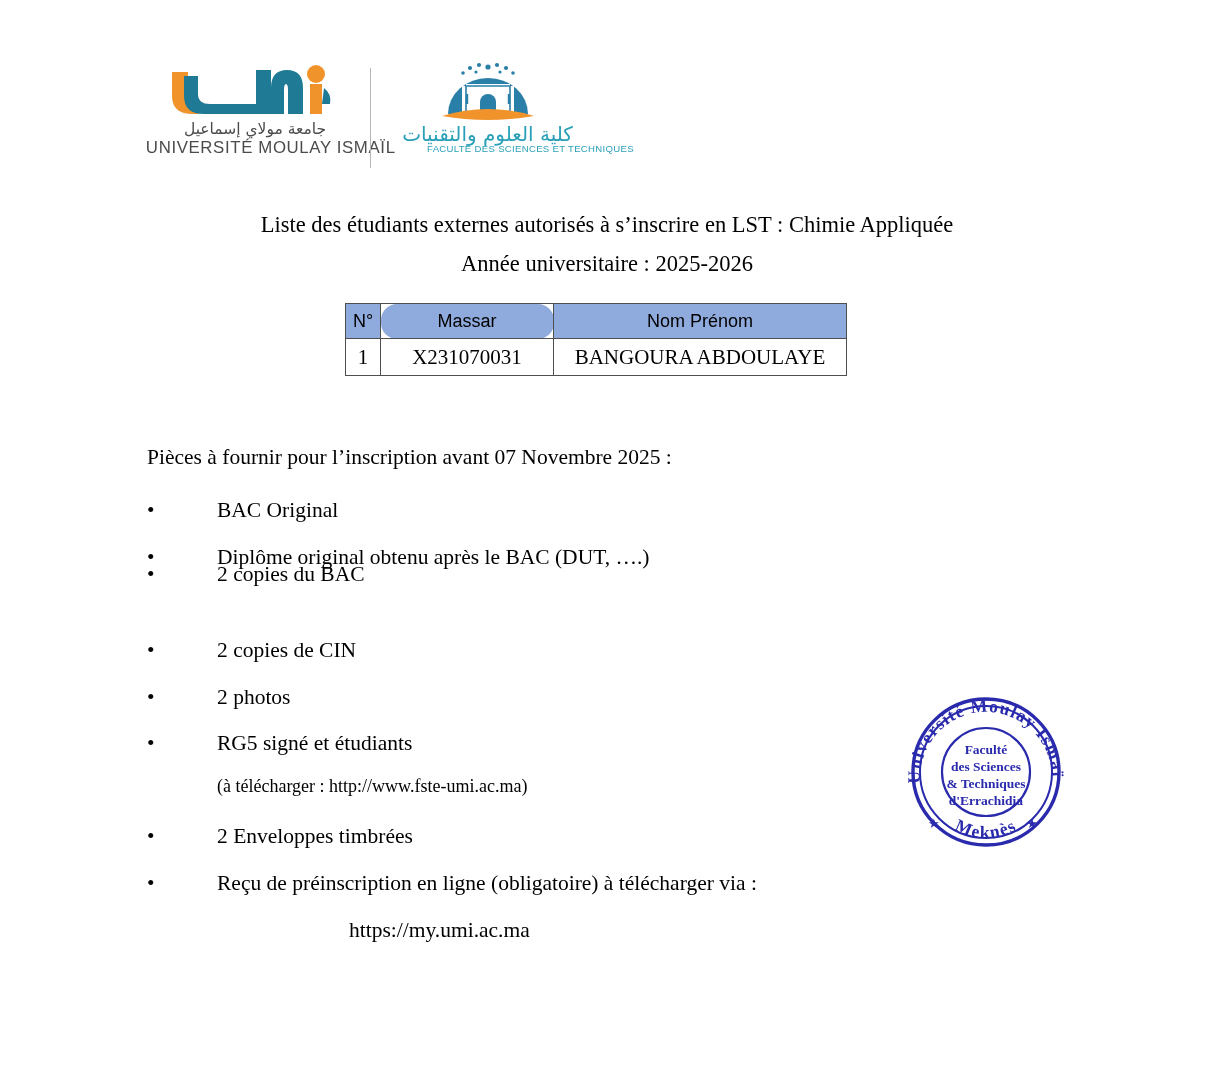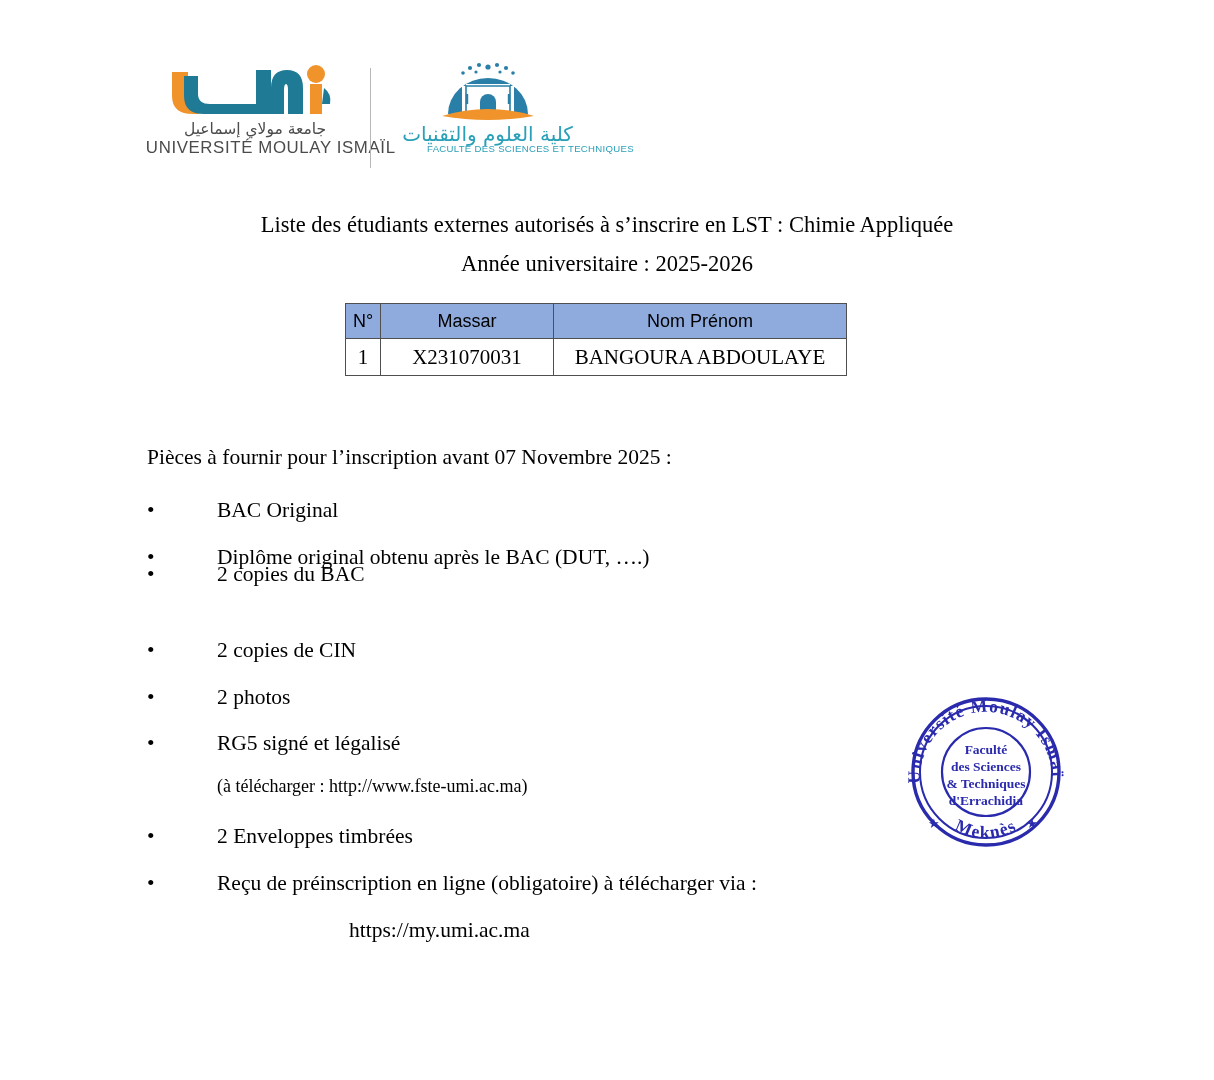--- a/index.html
+++ b/index.html
@@ -92,21 +92,21 @@
     font-weight: 400;
     height: 34px;
   }
   #students-table tbody td {
     background: #ffffff;
     font-family: "Liberation Serif", serif;
     font-size: 21px;
     height: 36px;
   }
   .col-num    { width: 34px; }
-  .col-massar { width: 172px; }
+  .col-massar { width: 172px; border-radius: 16px; }
   .col-name   { width: 292px; }
 
   
   #requirements { position: absolute; left: 0; top: 0; width: 100%; }
   .req-intro {
     position: absolute;
     left: 147px;
     top: 445px;
     font-size: 21.5px;
     white-space: nowrap;
@@ -245,21 +245,21 @@
 
   <div class="bullet-row" style="top:638px">
     <span class="bullet-dot">•</span><span>2 copies de CIN</span>
   </div>
 
   <div class="bullet-row" style="top:685px">
     <span class="bullet-dot">•</span><span>2 photos</span>
   </div>
 
   <div class="bullet-row" style="top:731px">
-    <span class="bullet-dot">•</span><span>RG5 signé et légalisé</span>
+    <span class="bullet-dot">•</span><span>RG5 signé et étudiants</span>
   </div>
 
   <div class="sub-line" style="top:776px">(à télécharger : http://www.fste-umi.ac.ma)</div>
 
   <div class="bullet-row" style="top:824px">
     <span class="bullet-dot">•</span><span>2 Enveloppes timbrées</span>
   </div>
 
   <div class="bullet-row" style="top:871px">
     <span class="bullet-dot">•</span><span>Reçu de préinscription en ligne (obligatoire) à télécharger via :</span>

